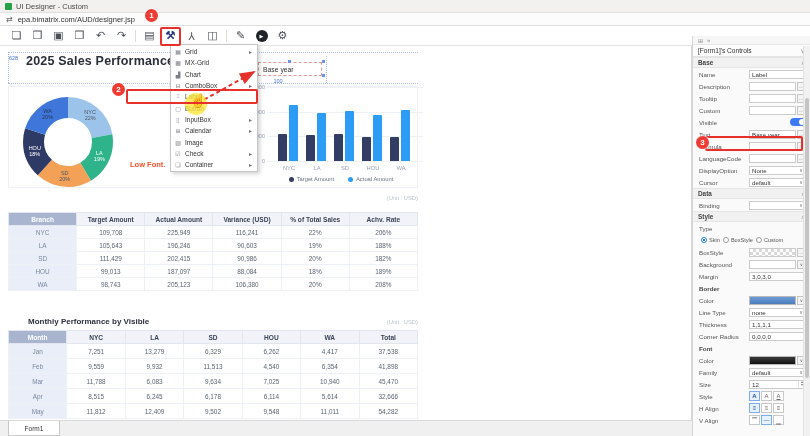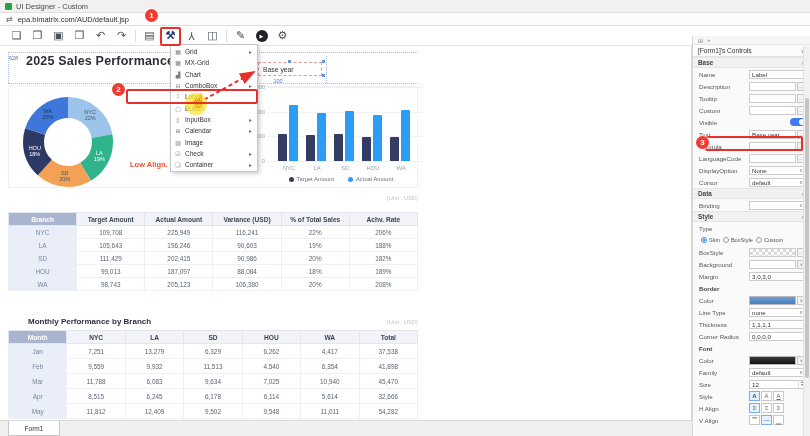--- a/index.html
+++ b/index.html
@@ -114,21 +114,21 @@
 </style>
 </head>
 <body>
 
 <div class="titlebar">
   <span class="fav"></span>
   <span class="ttl">UI Designer - Custom</span>
 </div>
 <div class="urlbar">
   <span class="swap">⇄</span>
-  <span class="url">epa.bimatrix.com/AUD/default.jsp</span>
+  <span class="url">epa.bimatrix.com/AUD/designer.jsp</span>
 </div>
 <div class="toolbar" id="toolbar">
     <span class="tb-ic">❏</span>
     <span class="tb-ic">❐</span>
     <span class="tb-ic">▣</span>
     <span class="tb-ic">❒</span>
     <span class="tb-ic">↶</span>
     <span class="tb-ic">↷</span>
     <span class="tb-sep"></span>
     <span class="tb-ic">▤</span>
@@ -196,21 +196,21 @@
         <text x="12.747445529682004" y="53.693346572306226" text-anchor="middle" font-size="5.5" fill="#ffffff" font-family="&quot;Liberation Sans&quot;,sans-serif"><tspan x="12.747445529682004">HOU</tspan><tspan x="12.747445529682004" dy="6">18%</tspan></text>
         <circle cx="46" cy="46" r="34.5" fill="none" stroke="#3e77d9" stroke-width="21" stroke-dasharray="43.791897595494085 172.97799550220165" stroke-dashoffset="-172.97799550220165" transform="rotate(-90 46 46)"></circle>
         <text x="25.54467644761489" y="16.71817611517849" text-anchor="middle" font-size="5.5" fill="#26355a" font-family="&quot;Liberation Sans&quot;,sans-serif"><tspan x="25.54467644761489">WA</tspan><tspan x="25.54467644761489" dy="6">20%</tspan></text>
       </svg>
     <div id="kpis">
         <div class="kpi-val" style="top: 54px;">206%</div>
         <div class="kpi-val" style="top: 76px;">189%</div>
         <div class="kpi-val" style="top: 99px;">208%</div>
       </div>
     <div class="kpi-low">
-      <span class="lbl">Low Align.</span>
+      <span class="lbl">Low Font.</span>
       <span class="br">SD</span>
       <span class="pc">182%</span>
     </div>
     <div class="legend" id="legend">
         <span class="it">
           <span class="dot" style="background: rgb(51, 60, 99);"></span>
           <span>Target Amount</span>
         </span>
         <span class="it">
           <span class="dot" style="background: rgb(45, 156, 244);"></span>
@@ -267,21 +267,21 @@
             <td>WA</td>
             <td>98,743</td>
             <td>205,123</td>
             <td>106,380</td>
             <td>20%</td>
             <td>208%</td>
           </tr>
         </tbody>
       </table>
 
-    <div class="m-title">Monthly Performance by Branch</div>
+    <div class="m-title">Monthly Performance by Visible</div>
     <div class="unit" style="top:273px">(Unit : USD)</div>
     <table class="dtab" id="monthly-table">
         <thead>
           <tr>
             <th>Month</th>
             <th>NYC</th>
             <th>LA</th>
             <th>SD</th>
             <th>HOU</th>
             <th>WA</th>

